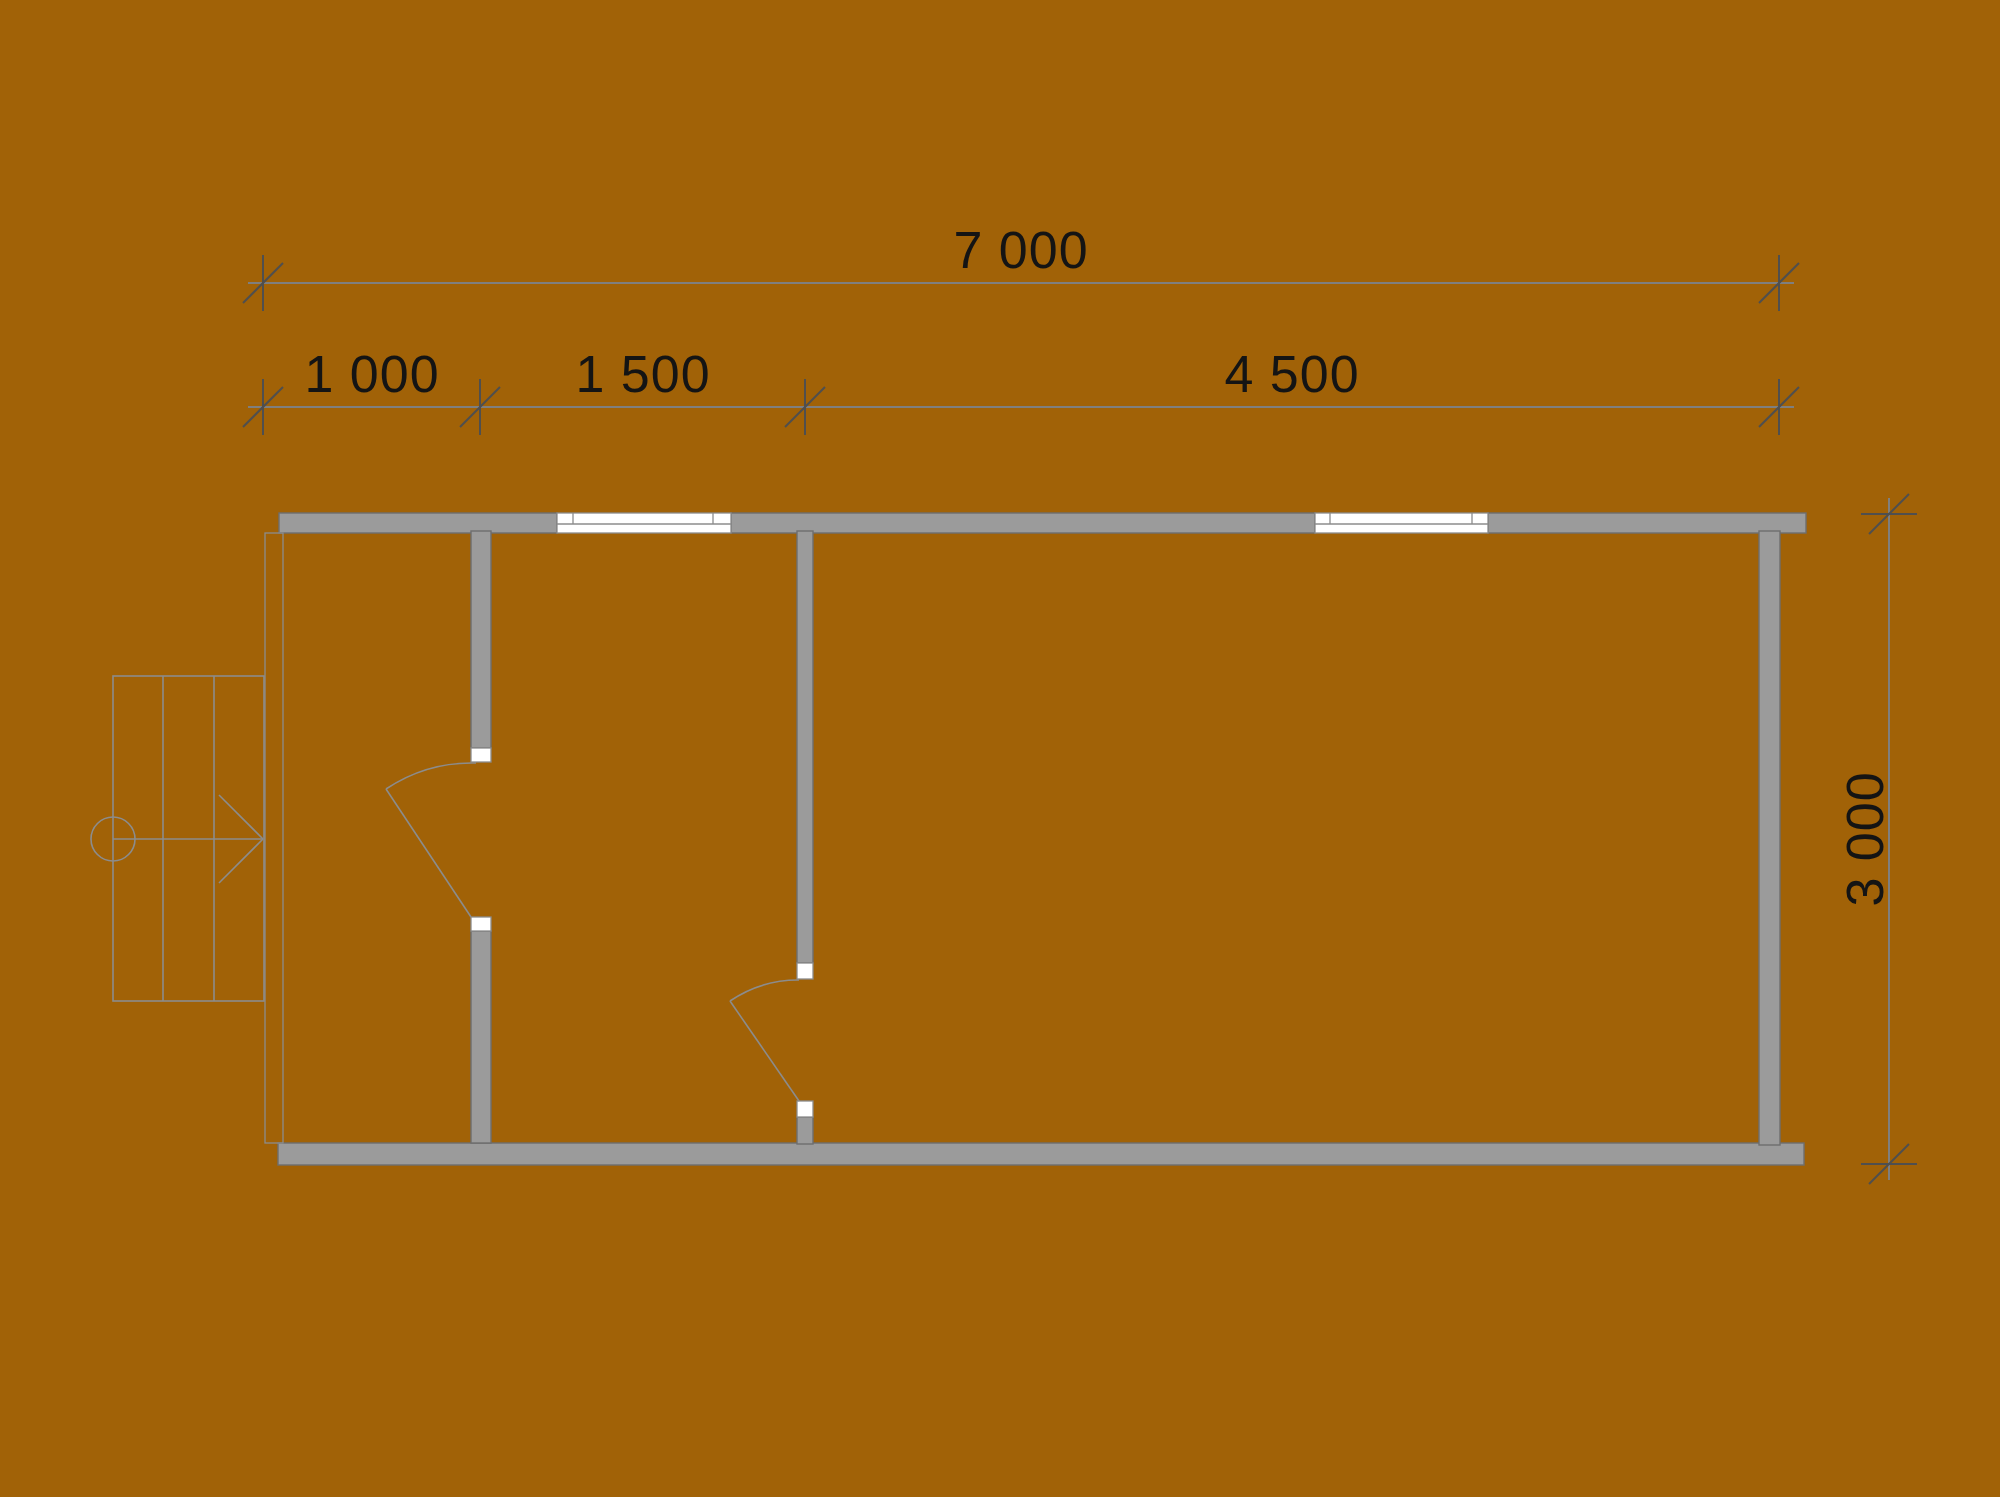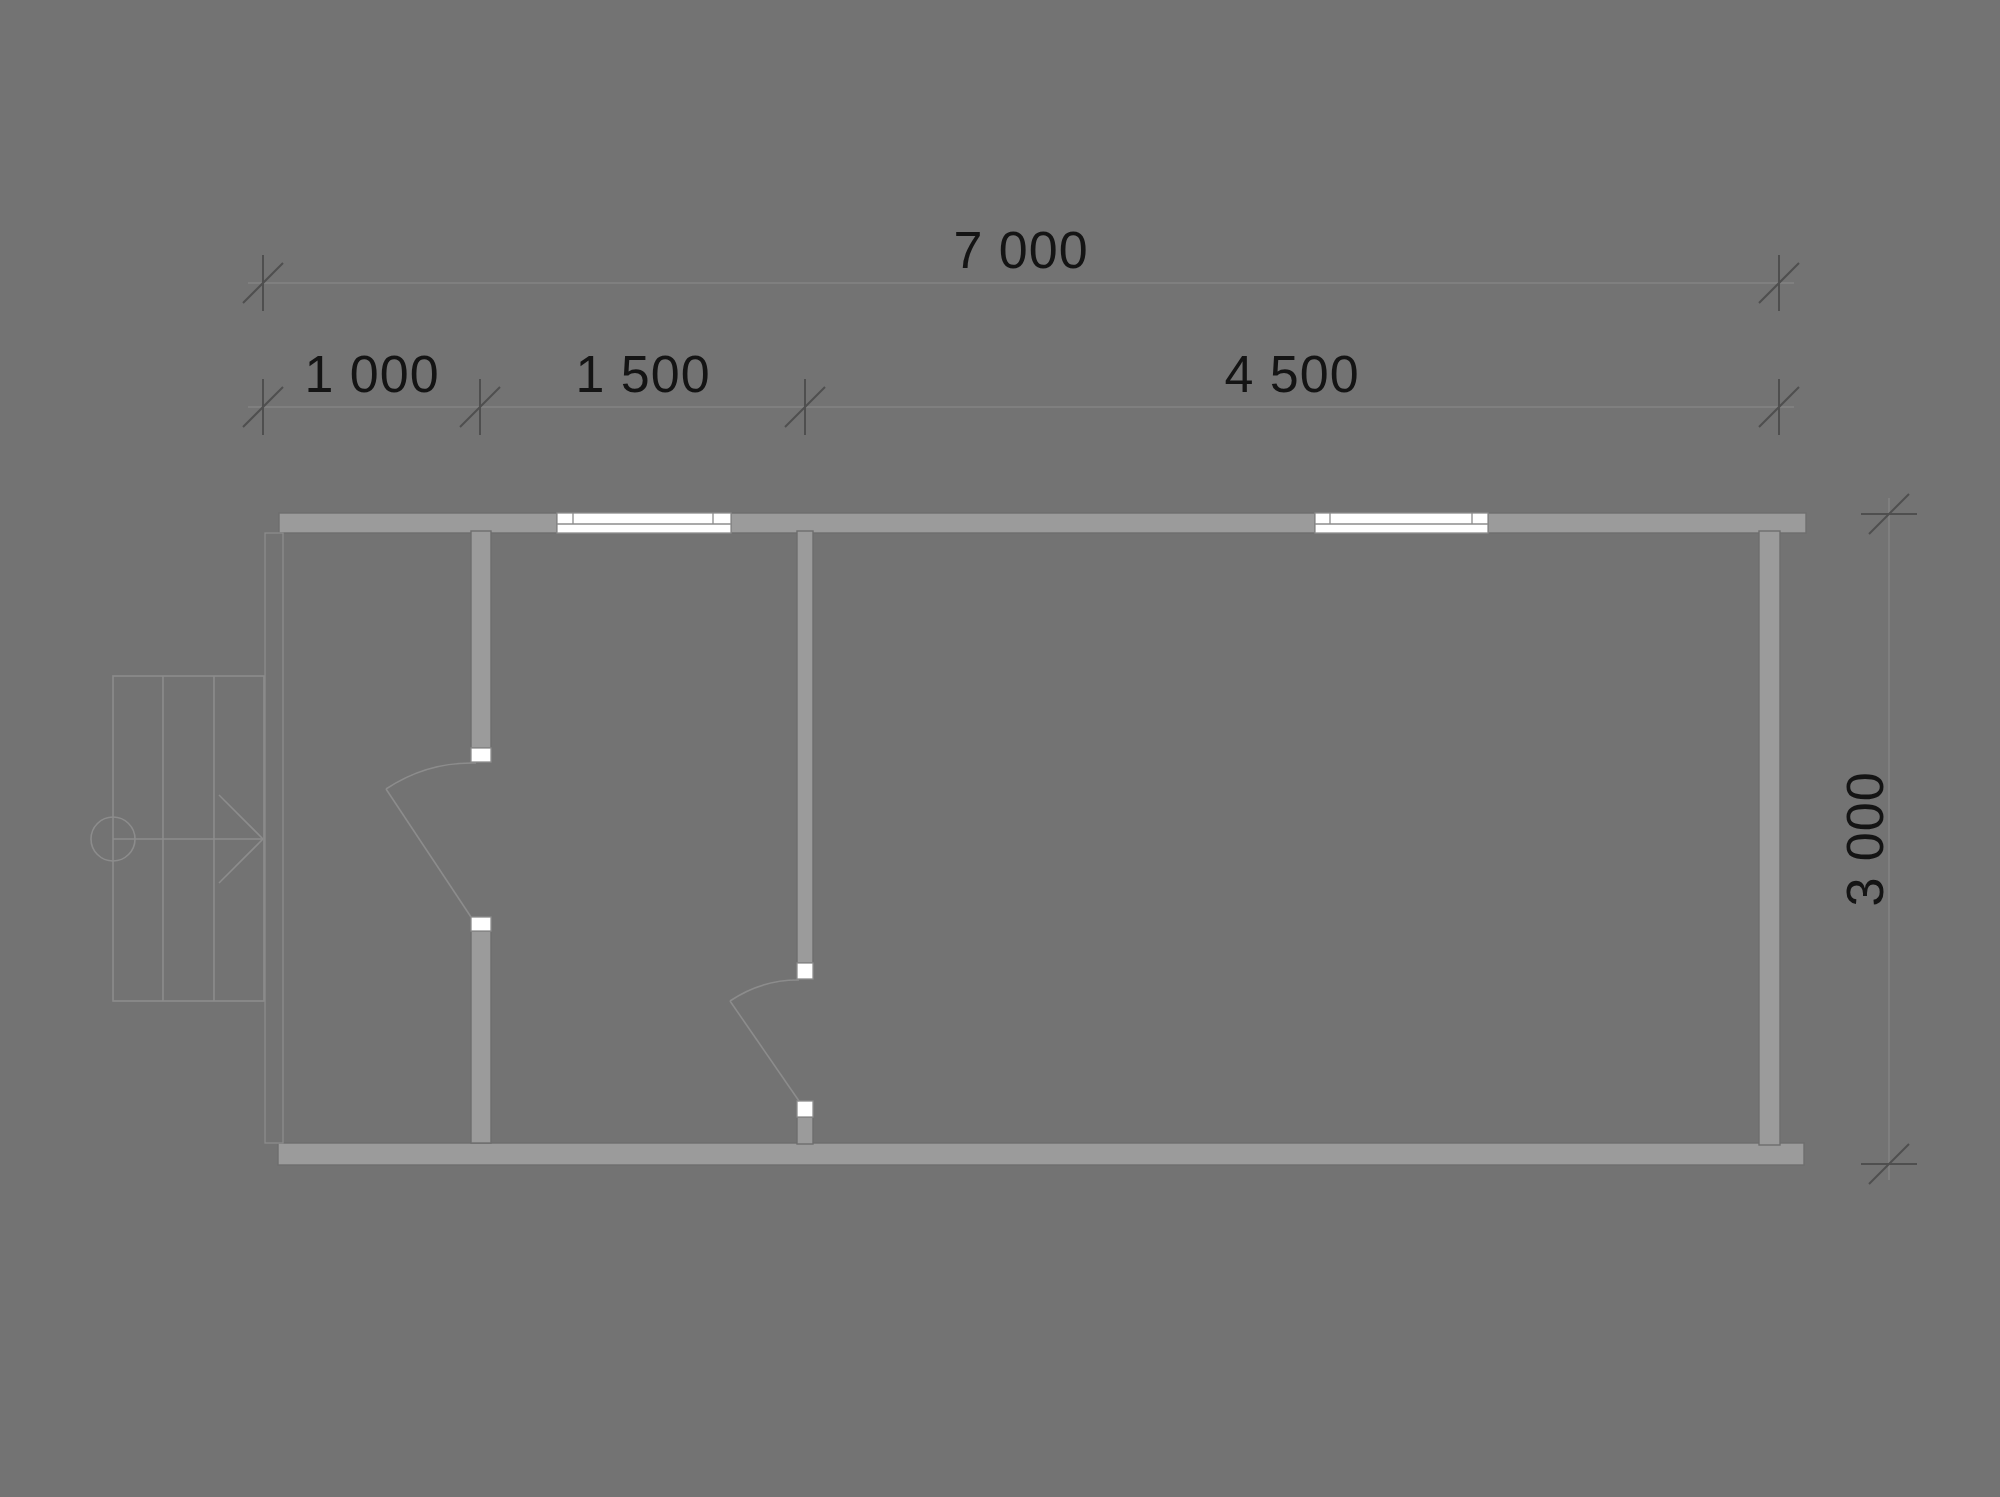--- a/index.html
+++ b/index.html
@@ -1,16 +1,16 @@
 <!DOCTYPE html>
 <html><head>
 <meta charset="utf-8">
 <style>
   html,body { margin:0; padding:0; background:#ffffff; }
-  .canvas { position:relative; width:2000px; height:1497px; background:#737373; overflow:hidden; }
+  .canvas { position:relative; width:2000px; height:1497px; background:#a16207; overflow:hidden; }
   svg { display:block; }
   
   .sw-dim   { stroke-width:2; fill:none; }
   .sw-tick  { stroke-width:2; }
   .sw-wall  { stroke-width:1.4; }
   .sw-thin  { stroke-width:1.6; fill:none; }
   .sw-hair  { stroke-width:1.3; }
   .nofill   { fill:none; }
   text { font-family:"Liberation Sans", sans-serif; font-size:52px; text-anchor:middle; stroke:none; letter-spacing:1px; }
 </style>

